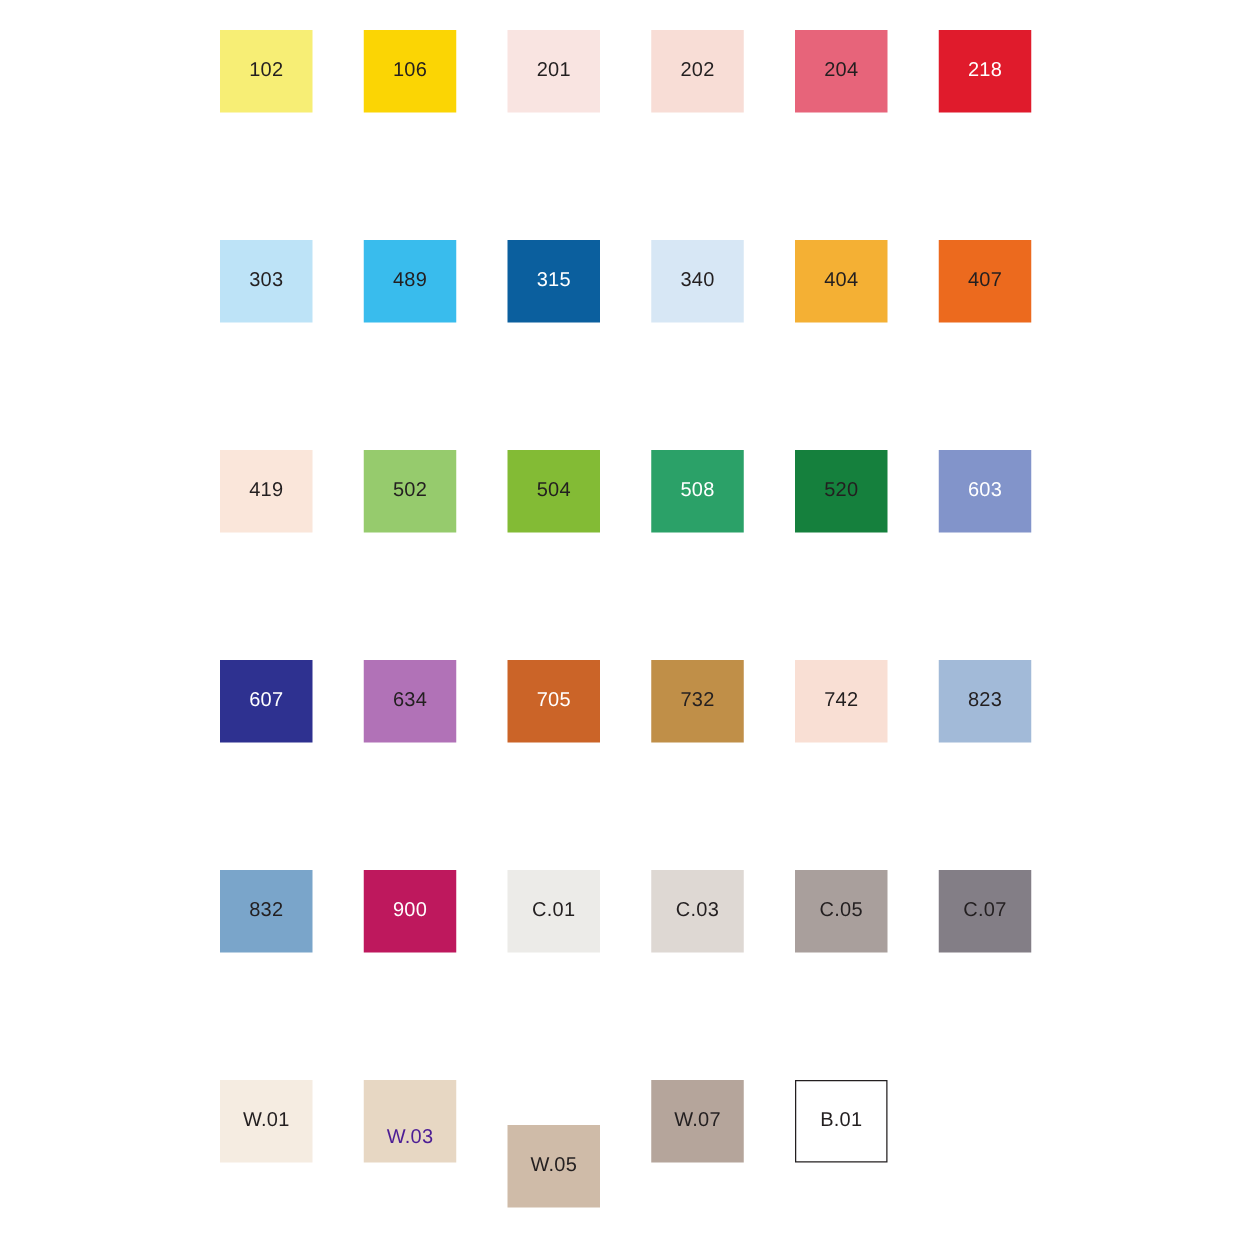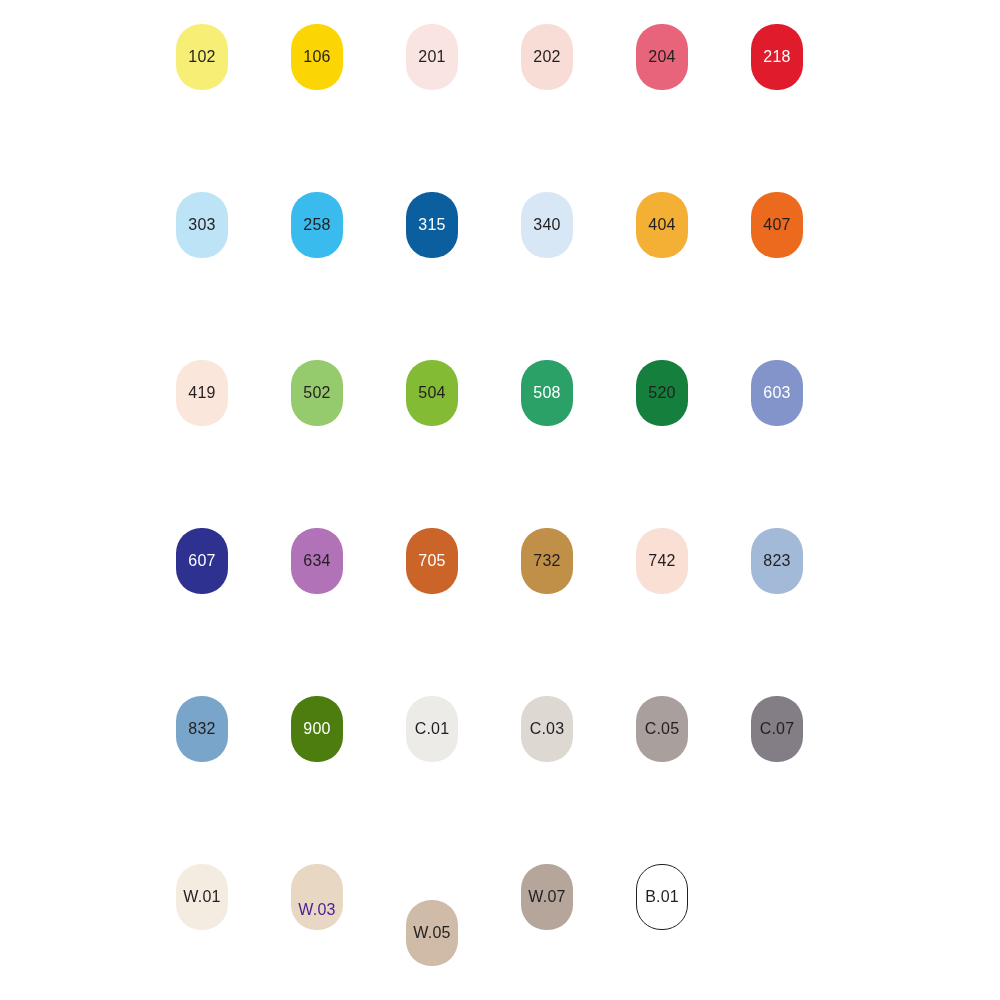--- a/index.html
+++ b/index.html
@@ -20,28 +20,27 @@
     left: 176px;
     top: 24px;
     width: 642px;
     display: grid;
     grid-template-columns: repeat(6, 66px);
     grid-template-rows: repeat(6, 66px);
     column-gap: 49px;
     row-gap: 102px;
   }
   .swatch {
-    width: 52px;
+    width: 74px;
     height: 66px;
     box-sizing: border-box;
     display: flex;
     align-items: center;
     justify-content: center;
     position: relative;
-    border-radius: 25px;
   }
   .swatch-label {
     font-family: "Liberation Sans", sans-serif;
     font-size: 16px;
     line-height: 1;
     letter-spacing: 0.2px;
     text-align: center;
     user-select: none;
     white-space: nowrap;
   }
@@ -68,21 +67,21 @@
     <div class="swatch" style="background-color: rgb(231, 100, 122);">
       <span class="swatch-label" style="color: rgb(35, 31, 32);">204</span>
     </div>
     <div class="swatch" style="background-color: rgb(224, 27, 44);">
       <span class="swatch-label" style="color: rgb(255, 255, 255);">218</span>
     </div>
     <div class="swatch" style="background-color: rgb(189, 227, 247);">
       <span class="swatch-label" style="color: rgb(35, 31, 32);">303</span>
     </div>
     <div class="swatch" style="background-color: rgb(57, 188, 237);">
-      <span class="swatch-label" style="color: rgb(35, 31, 32);">258</span>
+      <span class="swatch-label" style="color: rgb(35, 31, 32);">489</span>
     </div>
     <div class="swatch" style="background-color: rgb(11, 95, 158);">
       <span class="swatch-label" style="color: rgb(255, 255, 255);">315</span>
     </div>
     <div class="swatch" style="background-color: rgb(215, 231, 245);">
       <span class="swatch-label" style="color: rgb(35, 31, 32);">340</span>
     </div>
     <div class="swatch" style="background-color: rgb(244, 176, 52);">
       <span class="swatch-label" style="color: rgb(35, 31, 32);">404</span>
     </div>
@@ -121,21 +120,21 @@
     </div>
     <div class="swatch" style="background-color: rgb(249, 223, 212);">
       <span class="swatch-label" style="color: rgb(35, 31, 32);">742</span>
     </div>
     <div class="swatch" style="background-color: rgb(162, 186, 216);">
       <span class="swatch-label" style="color: rgb(35, 31, 32);">823</span>
     </div>
     <div class="swatch" style="background-color: rgb(122, 165, 202);">
       <span class="swatch-label" style="color: rgb(35, 31, 32);">832</span>
     </div>
-    <div class="swatch" style="background-color: #4d7c0f;">
+    <div class="swatch" style="background-color: #be185d;">
       <span class="swatch-label" style="color: rgb(255, 255, 255);">900</span>
     </div>
     <div class="swatch" style="background-color: rgb(236, 235, 232);">
       <span class="swatch-label" style="color: rgb(35, 31, 32);">C.01</span>
     </div>
     <div class="swatch" style="background-color: rgb(222, 216, 211);">
       <span class="swatch-label" style="color: rgb(35, 31, 32);">C.03</span>
     </div>
     <div class="swatch" style="background-color: rgb(169, 159, 156);">
       <span class="swatch-label" style="color: rgb(35, 31, 32);">C.05</span>

